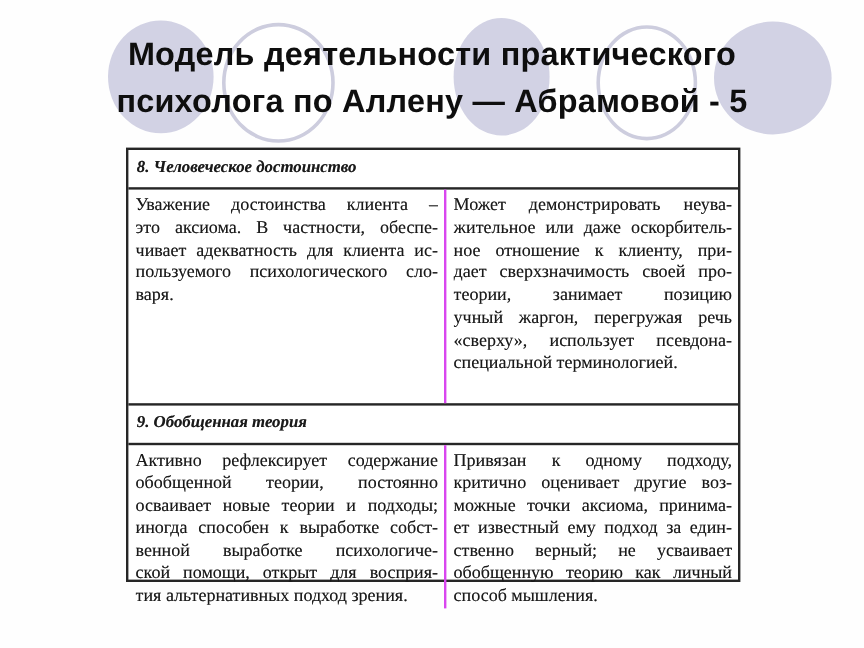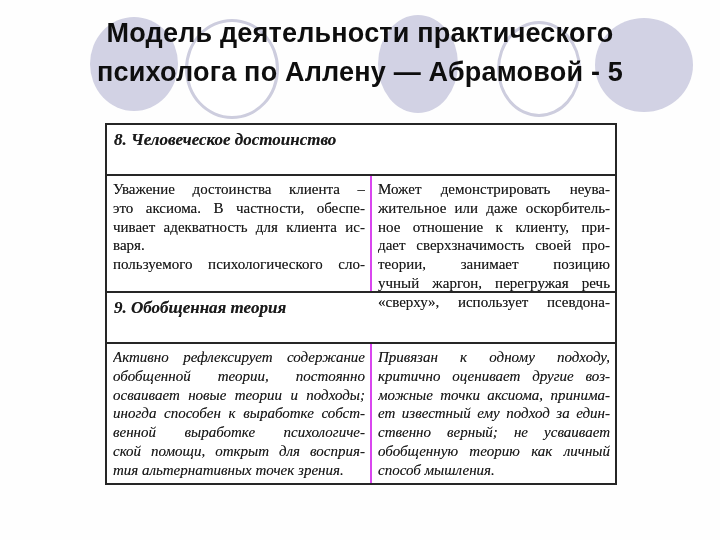--- a/index.html
+++ b/index.html
@@ -9,43 +9,43 @@
   }
   .slide{position:relative;width:720px;height:540px;background:#fefefe;overflow:hidden;}
 
   
   .circle{position:absolute;border-radius:50%;z-index:1;}
   .circle.filled{background:#d2d2e4;}
   .circle.outlined{background:#ffffff;border:3px solid #cdcdde;}
 
   
   .title{
-    position:absolute;top:14px;left:3px;width:714px;z-index:2;
+    position:absolute;top:26px;left:3px;width:714px;z-index:2;
     text-align:center;font-weight:bold;font-size:27px;line-height:39px;
     color:#0e0e0e;letter-spacing:0.2px;
   }
 
   
   .scan-table{
     position:absolute;left:105px;top:123px;width:512px;height:362px;z-index:2;
     border:2px solid #262626;box-sizing:border-box;
     display:flex;flex-direction:column;
     font-family:"Liberation Serif",serif;color:#1a1a1a;
     background:#fff;
     text-shadow:0 0 0.4px rgba(20,20,20,0.55);
   }
   .hrow{
-    flex:none;height:51px;box-sizing:border-box;
+    flex:none;height:33px;box-sizing:border-box;
     border-bottom:2px solid #262626;
-    font-style:italic;font-weight:600;font-size:17px;line-height:30px;
+    font-style:italic;font-weight:600;font-size:14px;line-height:30px;
     padding-left:7px;
   }
   .brow{display:flex;flex:none;box-sizing:border-box;}
-  .brow.b8{height:117px;border-bottom:2px solid #262626;}
-  .brow.b9{flex:1;font-style:italic;}
+  .brow.b8{height:180px;border-bottom:2px solid #262626;}
+  .brow.b9{flex:1;}
   .cell{box-sizing:border-box;padding:4px 5px 0 6px;font-size:15px;}
   .cell.left{width:263px;flex:none;}
   .cell.right{flex:1;border-left:2px solid #d946ef;}
   .tl{line-height:18.8px;text-align:left;overflow:hidden;}
   .tl.just{text-align:justify;text-align-last:justify;}
 </style>
 </head>
 <body>
 
 <div class="slide">
@@ -63,45 +63,46 @@
 
   <div class="scan-table">
 
     <div class="hrow">8. Человеческое достоинство</div>
 
     <div class="brow b8">
       <div class="cell left">
           <div class="tl just">Уважение достоинства клиента –</div>
           <div class="tl just">это аксиома. В частности, обеспе-</div>
           <div class="tl just">чивает адекватность для клиента ис-</div>
+          <div class="tl just">пользуемого психологического сло-</div>
           <div class="tl">варя.</div>
-          <div class="tl just">пользуемого психологического сло-</div>
         </div>
       <div class="cell right">
           <div class="tl just">Может демонстрировать неува-</div>
           <div class="tl just">жительное или даже оскорбитель-</div>
           <div class="tl just">ное отношение к клиенту, при-</div>
           <div class="tl just">дает сверхзначимость своей про-</div>
           <div class="tl just">теории, занимает позицию</div>
           <div class="tl just">учный жаргон, перегружая речь</div>
           <div class="tl just">«сверху», использует псевдона-</div>
+          <div class="tl">специальной терминологией.</div>
         </div>
     </div>
 
     <div class="hrow">9. Обобщенная теория</div>
 
     <div class="brow b9">
       <div class="cell left">
           <div class="tl just">Активно рефлексирует содержание</div>
           <div class="tl just">обобщенной теории, постоянно</div>
           <div class="tl just">осваивает новые теории и подходы;</div>
           <div class="tl just">иногда способен к выработке собст-</div>
           <div class="tl just">венной выработке психологиче-</div>
           <div class="tl just">ской помощи, открыт для восприя-</div>
-          <div class="tl">тия альтернативных точек зрения.</div>
+          <div class="tl">тия альтернативных подход зрения.</div>
         </div>
       <div class="cell right">
           <div class="tl just">Привязан к одному подходу,</div>
           <div class="tl just">критично оценивает другие воз-</div>
           <div class="tl just">можные точки аксиома, принима-</div>
           <div class="tl just">ет известный ему подход за един-</div>
           <div class="tl just">ственно верный; не усваивает</div>
           <div class="tl just">обобщенную теорию как личный</div>
           <div class="tl">способ мышления.</div>
         </div>

